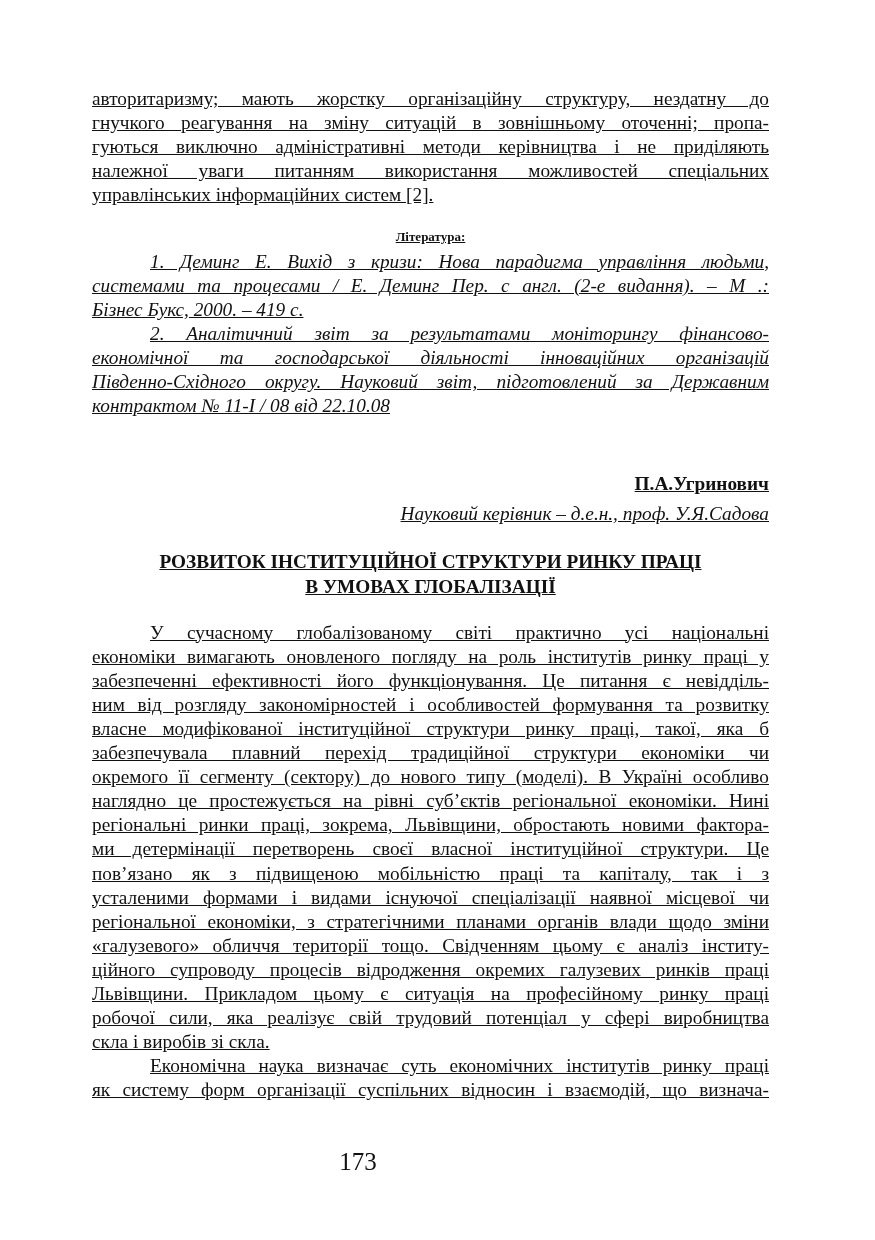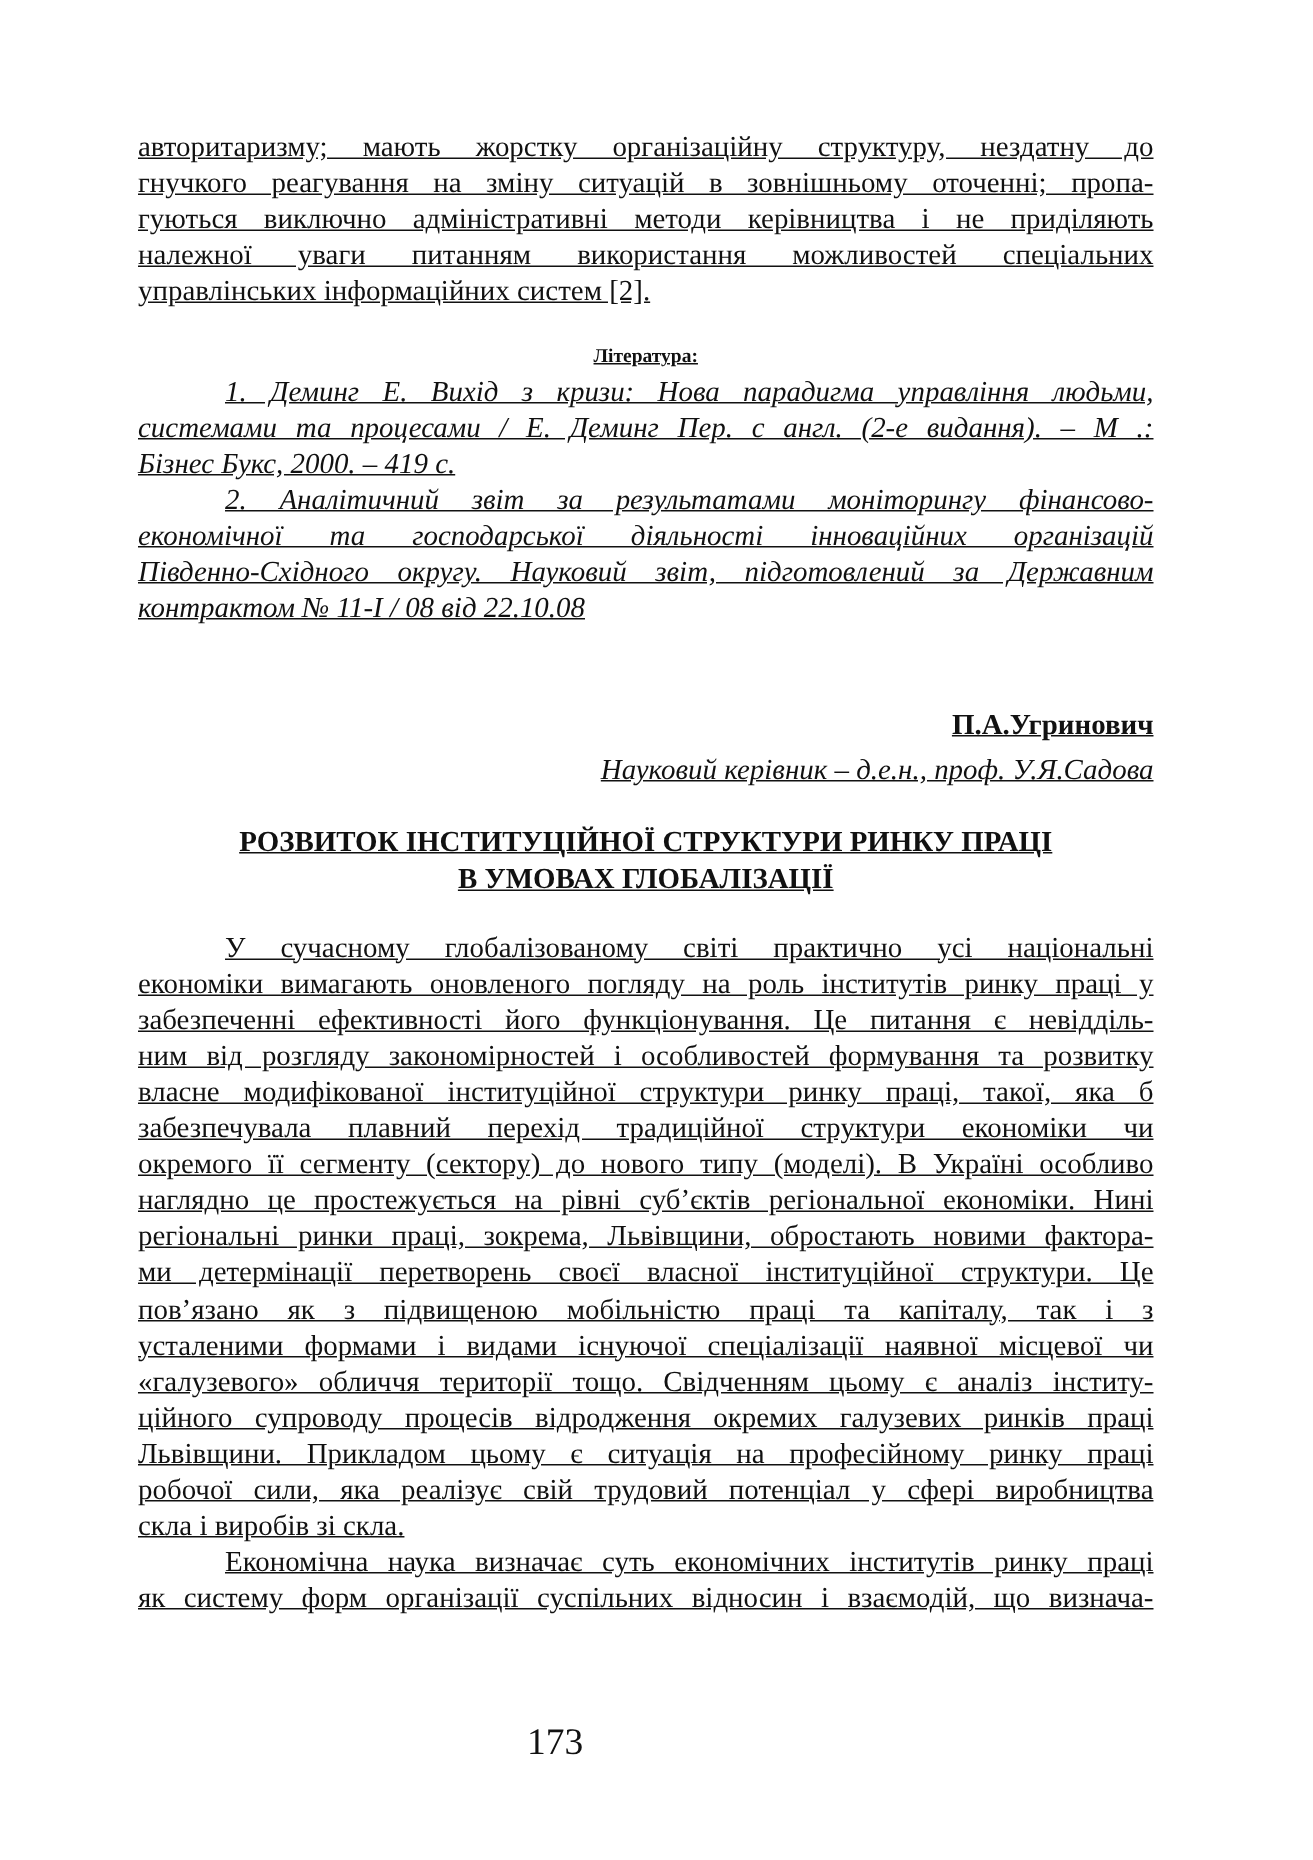--- a/index.html
+++ b/index.html
@@ -8,21 +8,21 @@
     .page { position: absolute; left: 92px; top: 87px; width: 677px; text-decoration: underline; }
     .para { font-size: 19.3px; line-height: 24.1px; text-align: justify; margin: 0; }
     .lines span { display: block; text-align: justify; text-align-last: justify; }
     .lines span.last { text-align-last: left; }
     .refs-title { font-weight: bold; text-align: center; font-size: 13px; line-height: 24.1px; margin: 18px 0 0 0; }
     .ref { font-style: italic; font-size: 19.3px; line-height: 24.1px; margin: 0; }
     .author { font-weight: bold; text-align: right; font-size: 19.3px; line-height: 24.1px; margin: 54px 0 6px 0; }
     .supervisor { font-style: italic; text-align: right; font-size: 19.3px; line-height: 24.1px; margin: 0; }
     .title { font-weight: bold; text-align: center; font-size: 19.3px; line-height: 24.1px; margin: 24px 0 0 0; }
     .body-first { margin-top: 22px; }
-    .pagenum { position: absolute; left: 12px; width: 716px; top: 1148px; text-align: center; font-size: 25px; }
+    .pagenum { position: absolute; left: 0; width: 716px; top: 1148px; text-align: center; font-size: 25px; }
   </style>
 </head>
 <body>
 
 <div class="page">
 
   <div class="para lines">
     <span>авторитаризму; мають жорстку організаційну структуру, нездатну до</span>
     <span>гнучкого реагування на зміну ситуацій в зовнішньому оточенні; пропа-</span>
     <span>гуються виключно адміністративні методи керівництва і не приділяють</span>
@@ -59,20 +59,21 @@
     <span>забезпеченні ефективності його функціонування. Це питання є невідділь-</span>
     <span>ним від розгляду закономірностей і особливостей формування та розвитку</span>
     <span>власне модифікованої інституційної структури ринку праці, такої, яка б</span>
     <span>забезпечувала плавний перехід традиційної структури економіки чи</span>
     <span>окремого її сегменту (сектору) до нового типу (моделі). В Україні особливо</span>
     <span>наглядно це простежується на рівні суб’єктів регіональної економіки. Нині</span>
     <span>регіональні ринки праці, зокрема, Львівщини, обростають новими фактора-</span>
     <span>ми детермінації перетворень своєї власної інституційної структури. Це</span>
     <span>пов’язано як з підвищеною мобільністю праці та капіталу,  так і з</span>
     <span>усталеними формами і видами існуючої спеціалізації наявної місцевої чи</span>
+    <span>регіональної економіки, з стратегічними планами органів влади щодо зміни</span>
     <span>«галузевого» обличчя території тощо. Свідченням цьому є аналіз інститу-</span>
     <span>ційного супроводу процесів відродження окремих галузевих ринків праці</span>
     <span>Львівщини. Прикладом цьому є ситуація на професійному ринку праці</span>
     <span>робочої сили, яка реалізує свій трудовий потенціал у сфері виробництва</span>
     <span class="last">скла і виробів зі скла.</span>
   </div>
 
   <div class="para lines">
     <span style="padding-left:58px">Економічна наука визначає суть економічних інститутів ринку праці</span>
     <span>як систему форм організації суспільних відносин і взаємодій, що визнача-</span>

